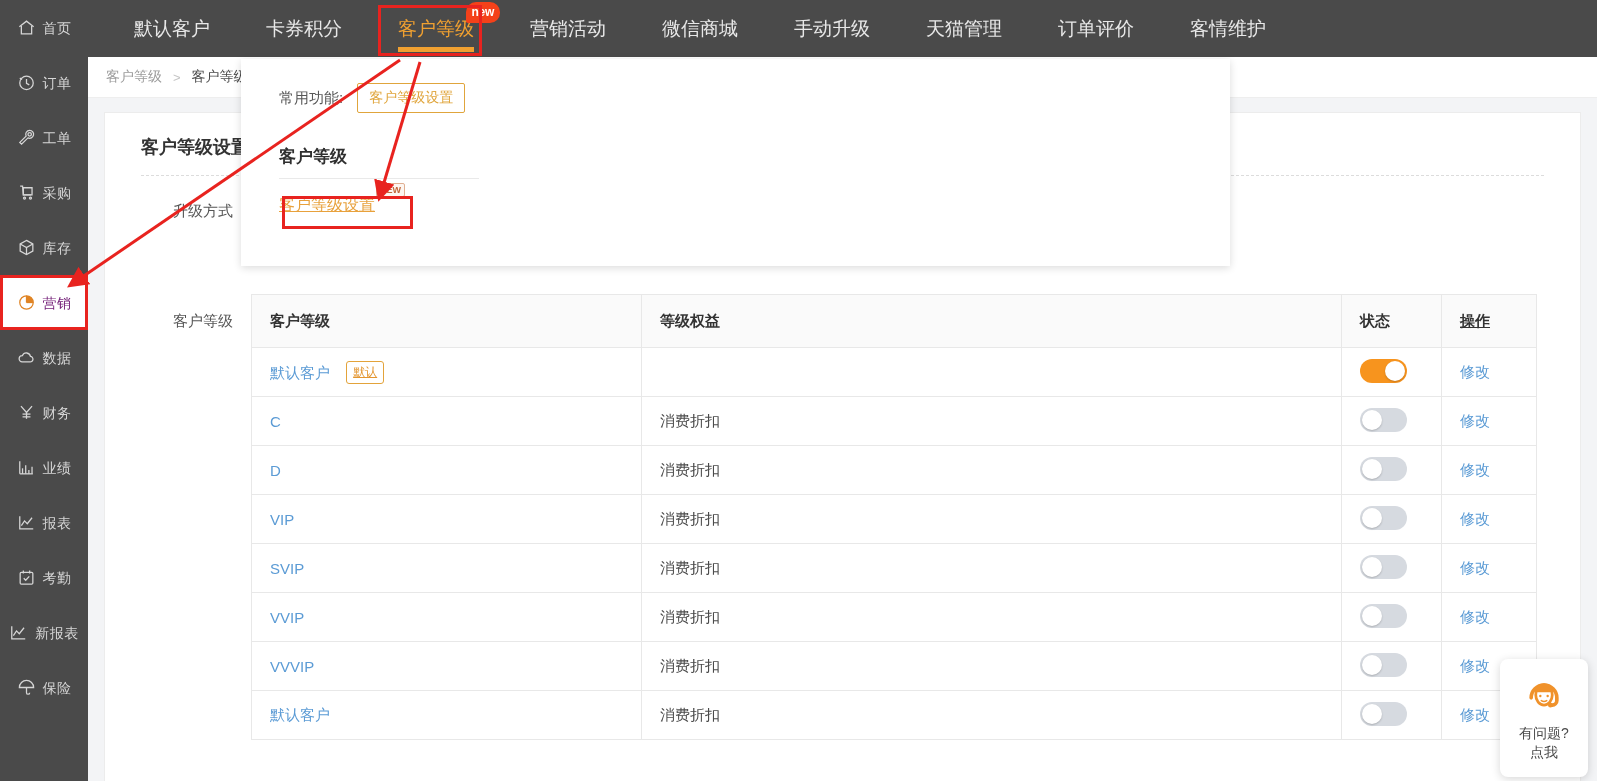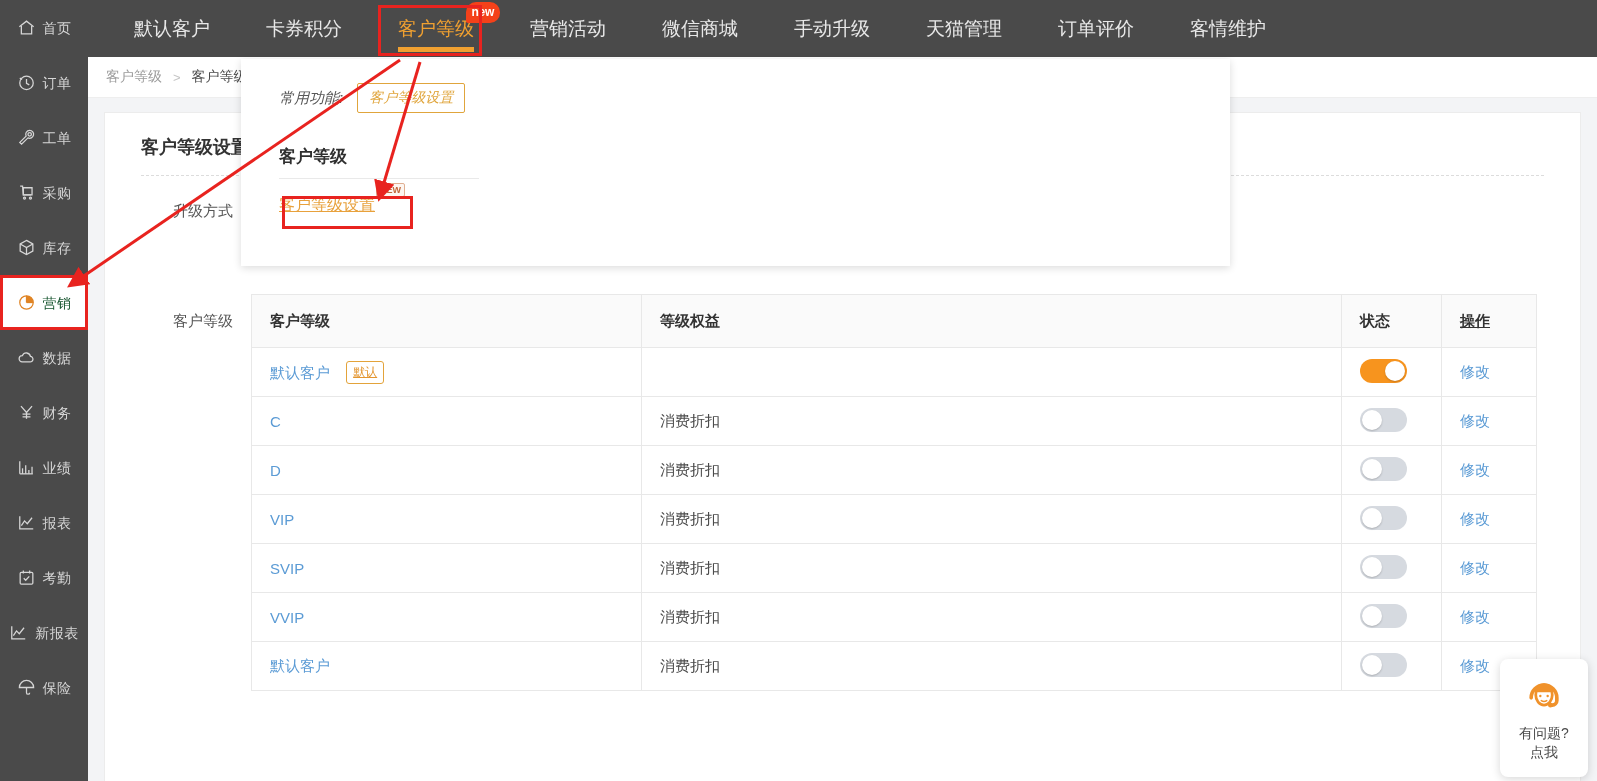--- a/index.html
+++ b/index.html
@@ -24,21 +24,21 @@
     display: flex; flex-direction: column;
     align-items: center; justify-content: center;
     color: #d6d6d6;
     font-size: 14px;
     cursor: pointer;
   }
   .side-row { display: flex; align-items: center; gap: 7px; }
   .side-ic { width: 19px; height: 19px; display: block; }
   .side-ic svg { display: block; width: 19px; height: 19px; }
   .side-label { line-height: 1; letter-spacing: .5px; }
-  .side-item.active { background: #fff; color: #14532d; }
+  .side-item.active { background: #fff; color: #701a75; }
   .side-item.active .side-ic svg { stroke: #e08424; }
   .side-item.boxed { outline: 3px solid #e8231f; outline-offset: -3px; }
 
   
   .topnav {
     position: absolute; left: 88px; top: 0;
     width: 1509px; height: 57px;
     background: #4a4a4a;
     display: flex; align-items: center;
     z-index: 20;
@@ -206,21 +206,21 @@
     position: absolute;
     left: 241px; top: 59px;
     width: 989px; height: 207px;
     background: #fff;
     box-shadow: 0 2px 8px rgba(0,0,0,.14);
     z-index: 25;
   }
   .mp-common {
     display: flex; align-items: center;
     padding: 24px 0 0 38px;
-    font-size: 15px; color: #585858; font-style: italic;
+    font-size: 15px; color: #585858;
   }
   .mp-chip {
     margin-left: 14px;
     border: 1px solid #e0a53c;
     color: #e0a53c;
     font-size: 14px;
     padding: 5px 11px;
     border-radius: 2px;
     cursor: pointer;
   }
@@ -547,20 +547,26 @@
               <td><span class="editlink">修改</span></td>
             </tr>
 
             <tr>
               <td><span class="lvl-link">VVIP</span></td>
               <td class="benefit">消费折扣</td>
               <td><span class="toggle"><span class="knob"></span></span></td>
               <td><span class="editlink">修改</span></td>
             </tr>
 
+            <tr>
+              <td><span class="lvl-link">VVVIP</span></td>
+              <td class="benefit">消费折扣</td>
+              <td><span class="toggle"><span class="knob"></span></span></td>
+              <td><span class="editlink">修改</span></td>
+            </tr>
 
             <tr>
               <td><span class="lvl-link">默认客户</span></td>
               <td class="benefit">消费折扣</td>
               <td><span class="toggle"><span class="knob"></span></span></td>
               <td><span class="editlink">修改</span></td>
             </tr>
 
           </tbody>
         </table>

